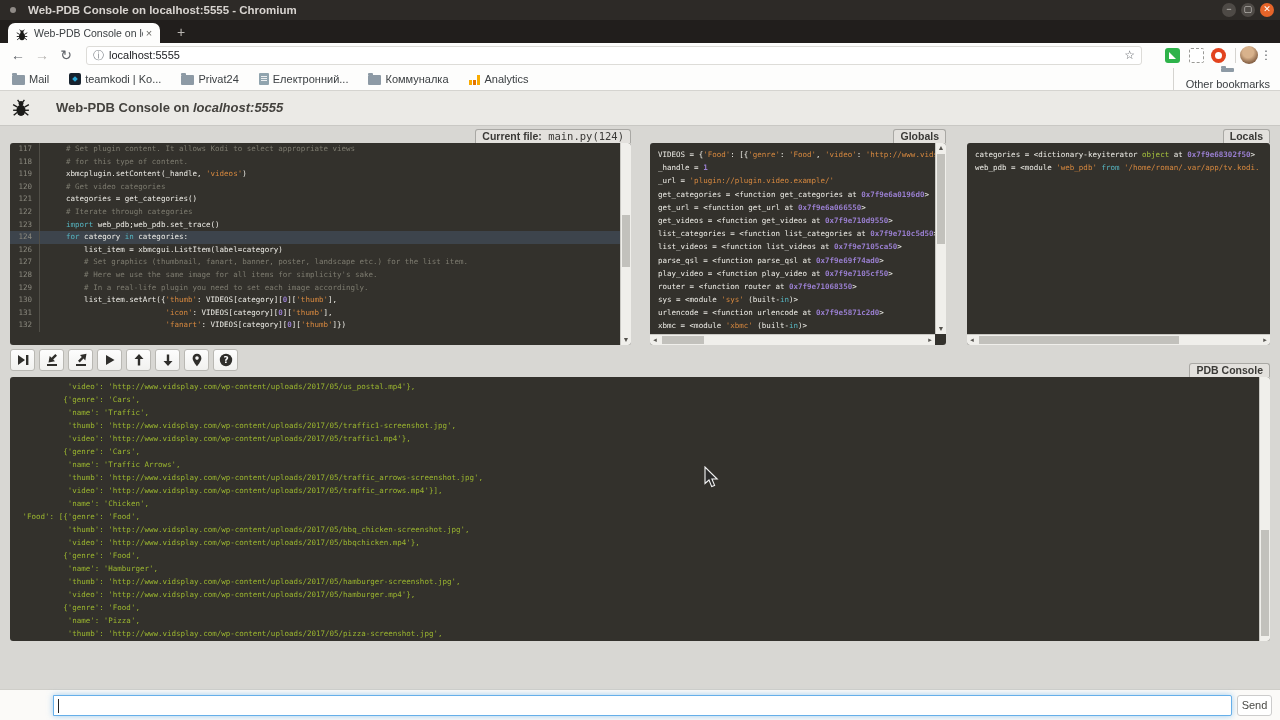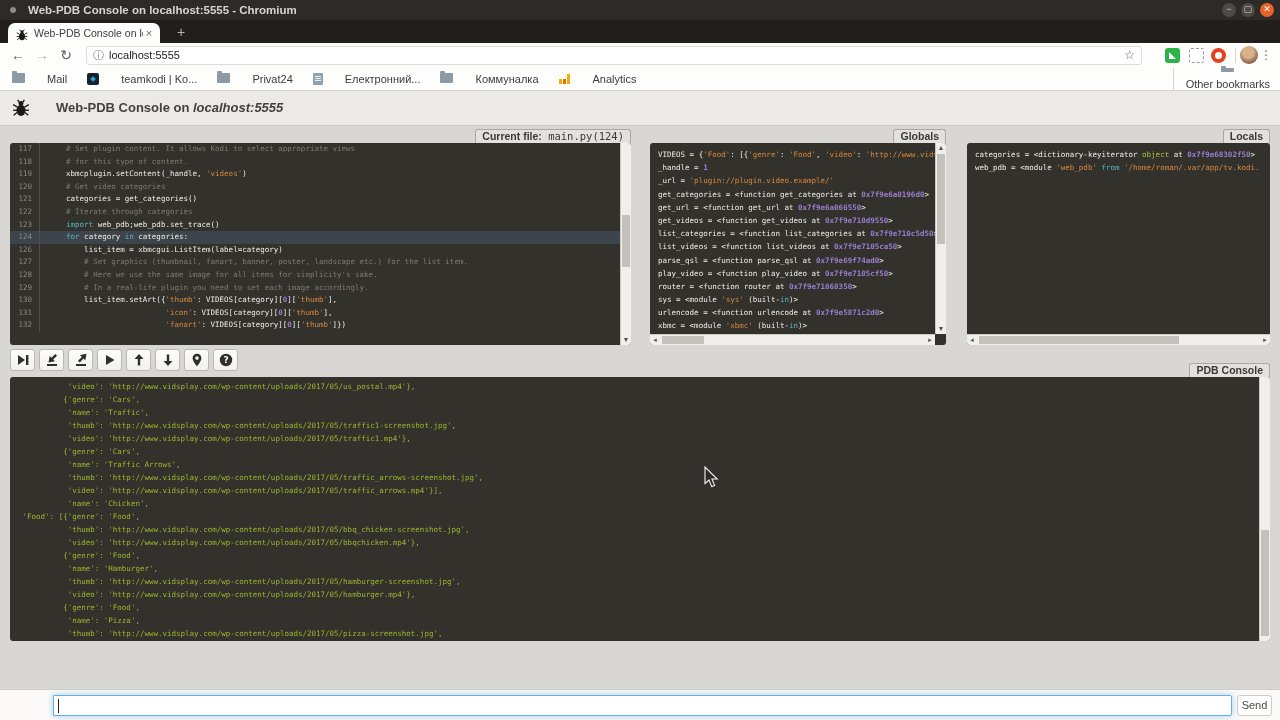--- a/index.html
+++ b/index.html
@@ -36,21 +36,21 @@
   .ext-dashed { border:1px dashed #9a9a96; border-radius:2px; background:#fff; }
   .ext-red { border-radius:50%; background:#e2431e; }
   .ext-red::after { content:""; position:absolute; left:4px; top:4px; width:7px; height:7px; border-radius:50%; background:#fff; }
   .nav-sep { position:absolute; top:5px; width:1px; height:15px; background:#d5d4d0; }
   .avatar { position:absolute; top:3px; width:18px; height:18px; border-radius:50%; background:radial-gradient(circle at 45% 35%, #d8b28c 0 35%, #8a6548 70%, #5f4430); }
   .menu-dots { position:absolute; top:0; line-height:25px; font-size:12px; color:#5f6368; }
 
   
   .bookbar { position:absolute; left:0; top:68px; width:1280px; height:23px; background:#fdfdfc; border-bottom:1px solid #d5d4d0; }
   .bm-list { position:absolute; left:12px; top:0; height:22px; display:flex; gap:20px; align-items:center; }
-  .bm { display:flex; align-items:flex-start; gap:22px; font-size:11px; color:#3c4043; white-space:nowrap; }
+  .bm { display:flex; align-items:flex-end; gap:4px; font-size:11px; color:#3c4043; white-space:nowrap; }
   .ic-folder { width:13px; height:10px; background:#8d9aa5; border-radius:1px; position:relative; }
   .ic-folder::before { content:""; position:absolute; left:0; top:-2px; width:5px; height:2px; background:#8d9aa5; border-radius:1px 1px 0 0; }
   .ic-kodi { width:12px; height:12px; background:#17222e; border-radius:2px; position:relative; }
   .ic-kodi::after { content:""; position:absolute; left:4px; top:4px; width:4px; height:4px; background:#2ba7d7; transform:rotate(45deg); }
   .ic-doc { width:10px; height:12px; background:#90a4ae; border-radius:1px; position:relative; }
   .ic-doc::after { content:""; position:absolute; left:2px; top:3px; width:6px; height:1px; background:#eceff1; box-shadow:0 2px 0 #eceff1, 0 4px 0 #eceff1; }
   .ic-chart { width:12px; height:11px; position:relative; }
   .ic-chart::before { content:""; position:absolute; left:0; bottom:0; width:3px; height:5px; background:#f9ab00; box-shadow:4px 0 0 #e37400; }
   .ic-chart::after { content:""; position:absolute; left:8px; bottom:0; width:3px; height:10px; background:#f9ab00; }
   .other-bm { position:absolute; right:10px; top:0; height:22px; display:flex; align-items:center; gap:6px; font-size:11px; color:#3c4043; border-left:1px solid #d5d4d0; padding-left:12px;flex-direction:column; }

